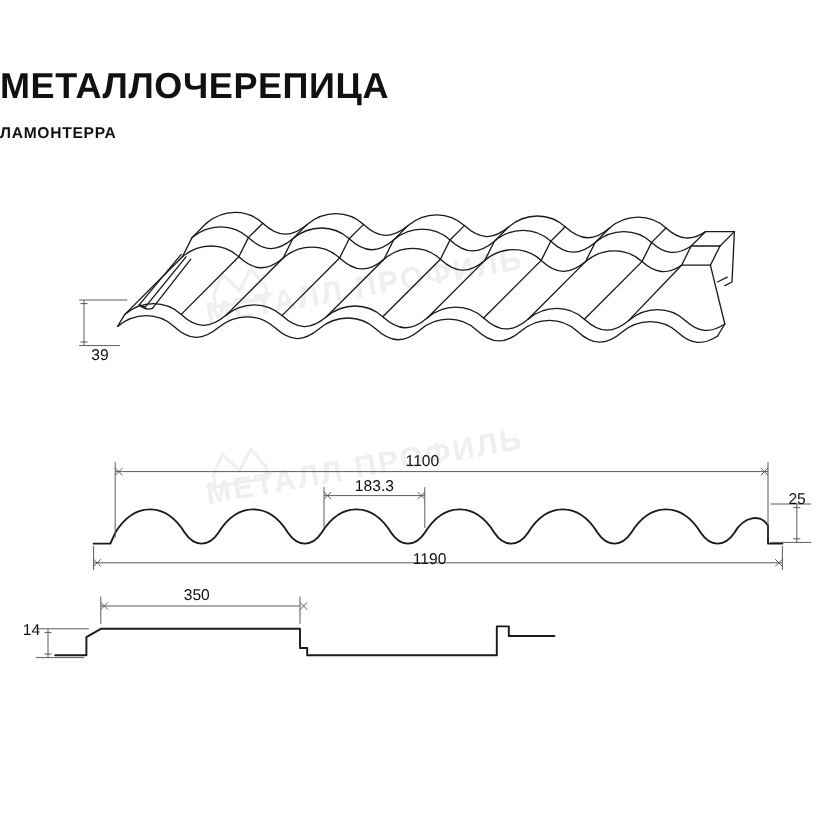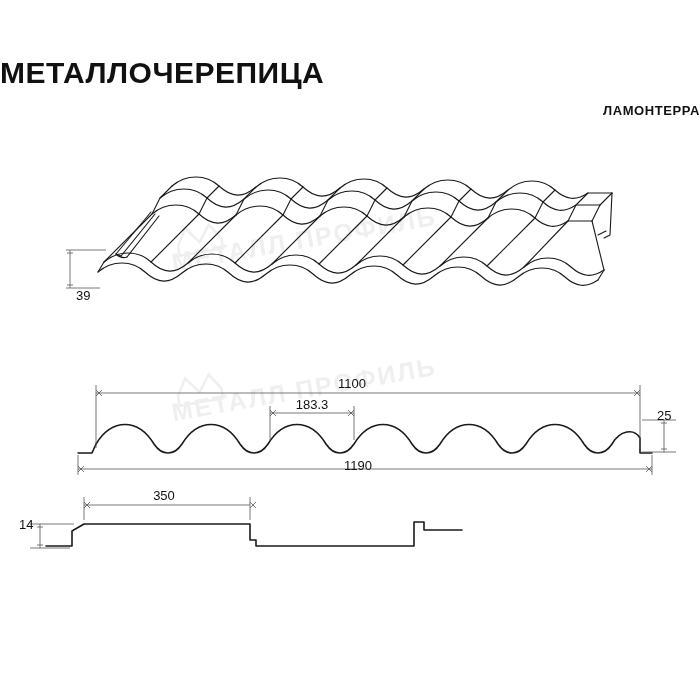--- a/index.html
+++ b/index.html
@@ -24,21 +24,21 @@
     font-size: 30px;
     font-weight: bold;
     letter-spacing: 0.5px;
     color: #111111;
   }
   .subtitle {
     position: absolute;
     left: 0;
     top: 103px;
     width: 700px;
-    text-align: right;
+    text-align: left;
     font-size: 13px;
     font-weight: bold;
     letter-spacing: 0.6px;
     color: #111111;
   }
   svg.drawing {
     position: absolute;
     left: 0;
     top: 0;
   }

